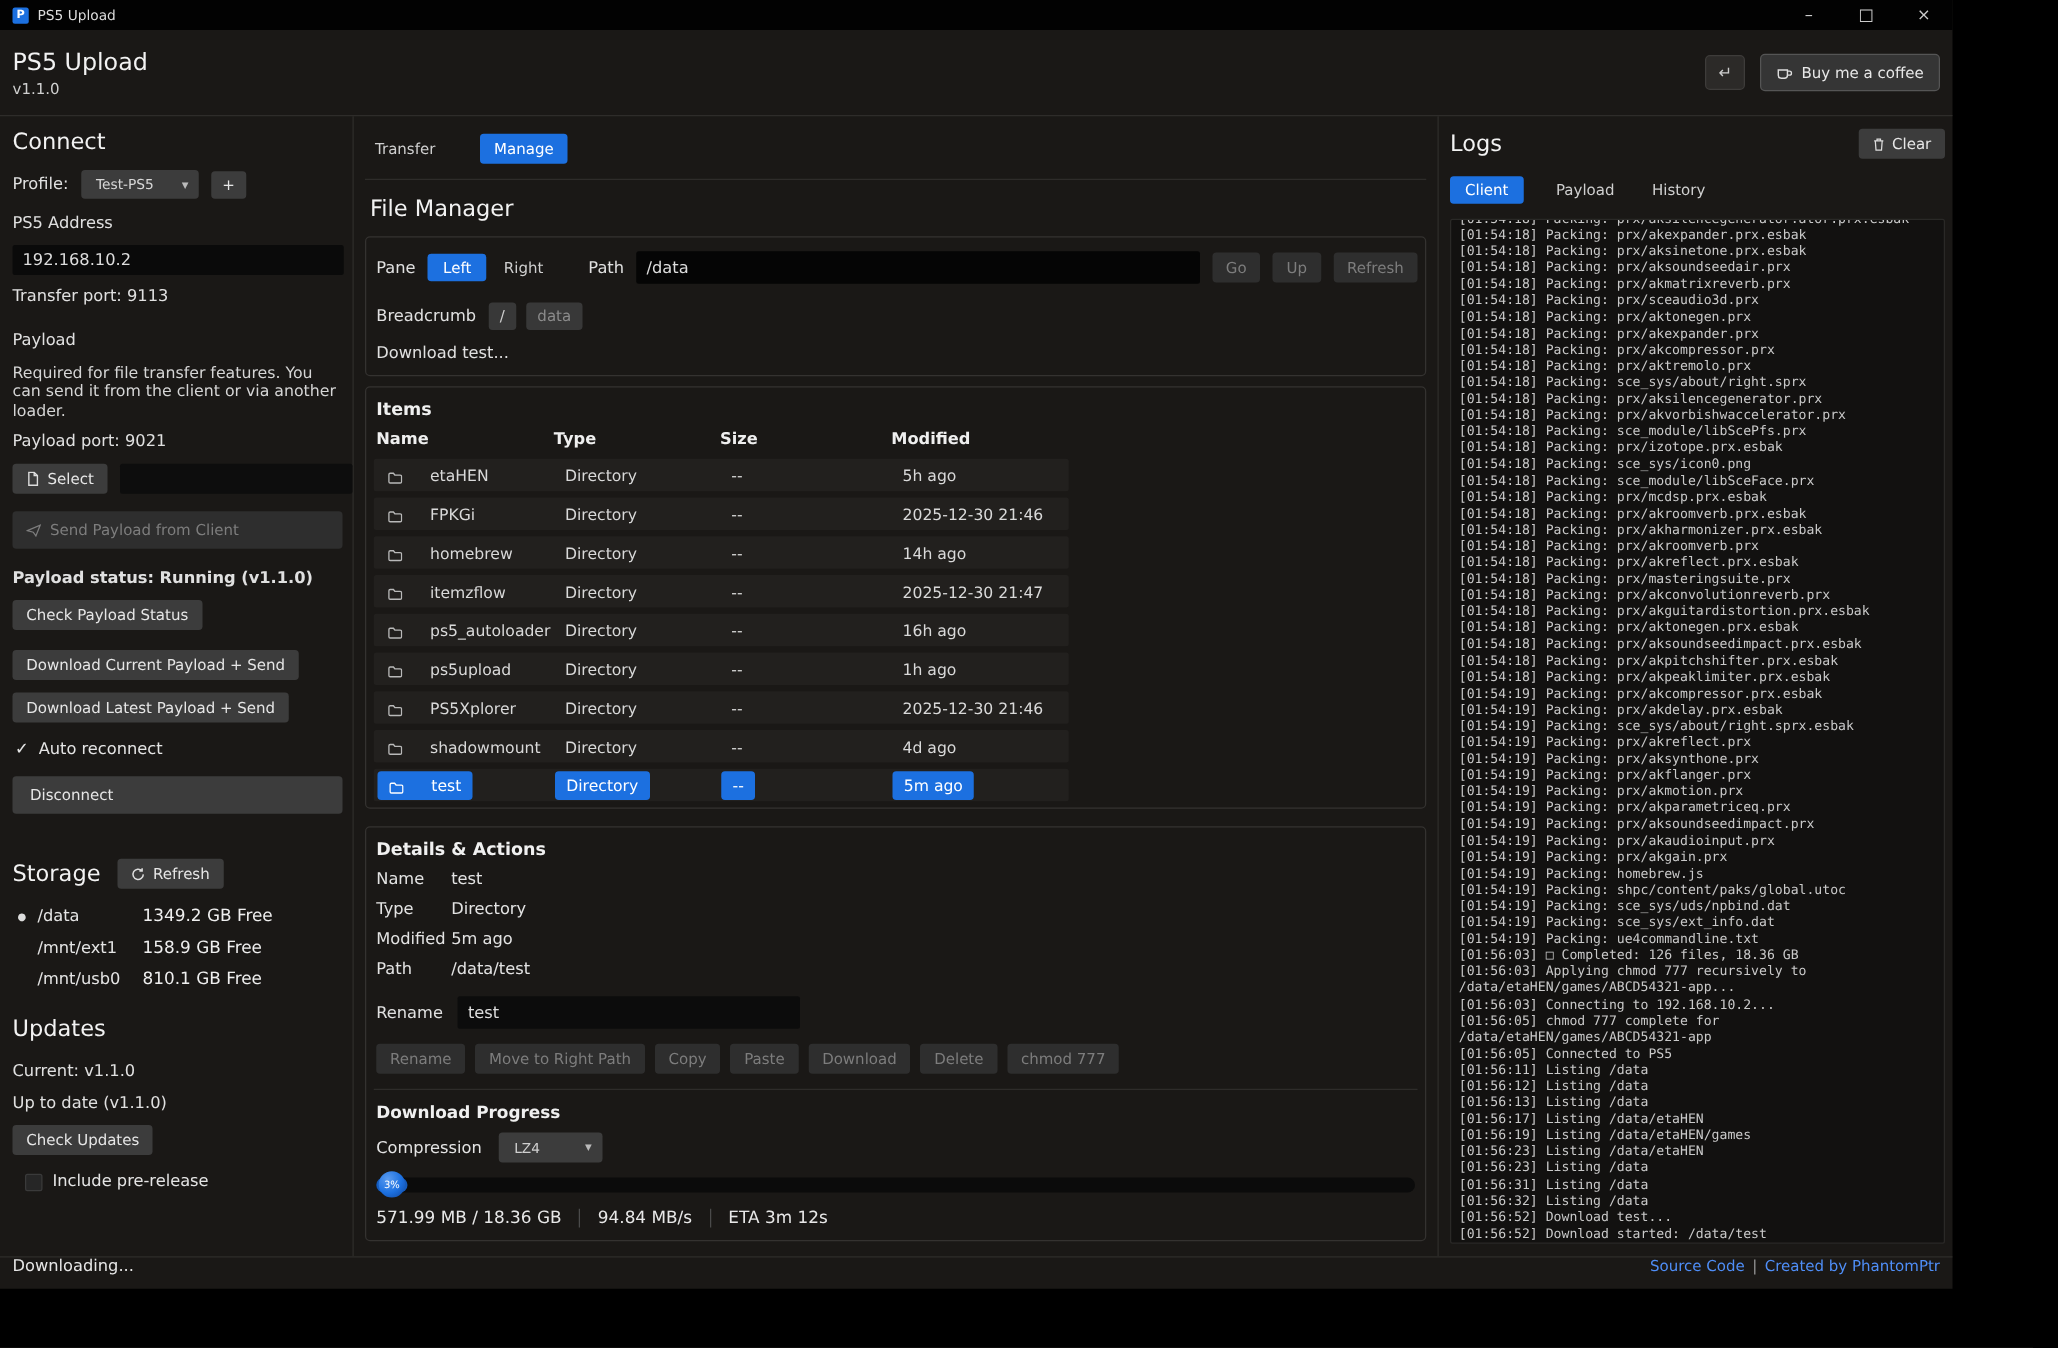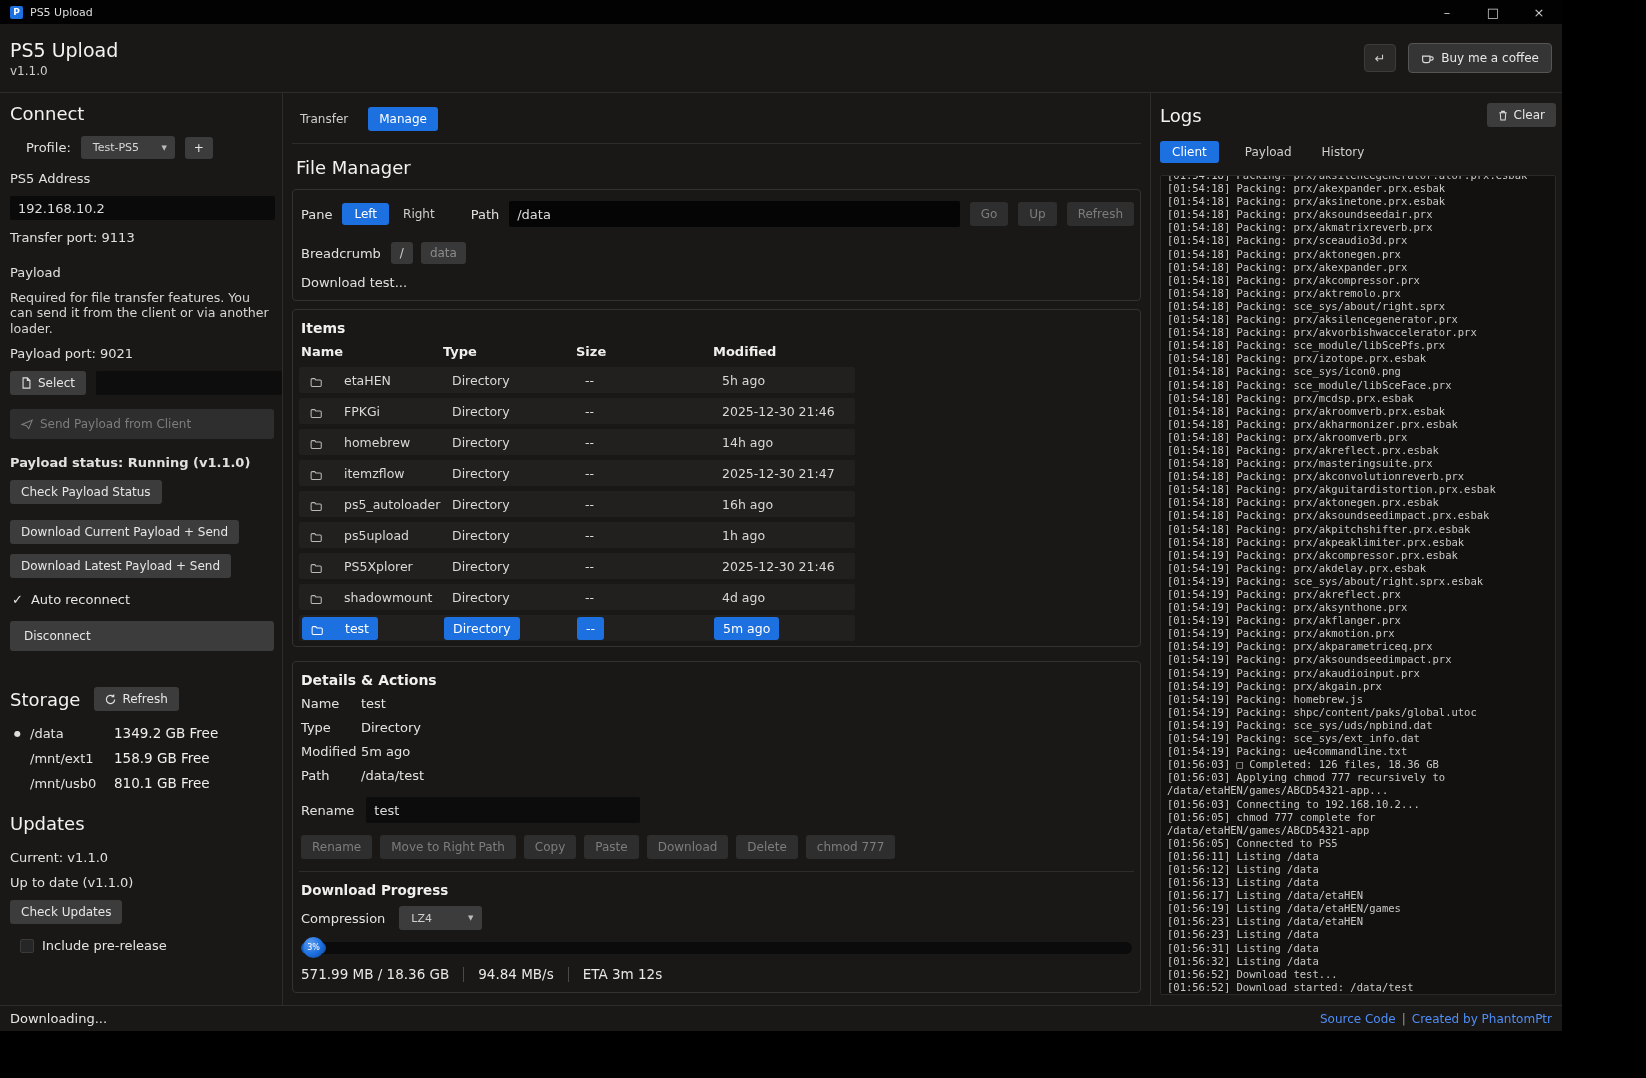--- a/index.html
+++ b/index.html
@@ -36,35 +36,35 @@
   .input{background:#0a0a0a;border:none;border-radius:2px;color:#ddd;font-size:13px;
          padding:2px 8px;font-family:inherit;height:20px}
   .caret{font-size:7px;color:#bbb;margin-left:8px}
   .section-h{font-size:18px;color:#f2f2f2;font-weight:500}
   .divider{height:1px;background:#2e2c2a}
   svg{display:block}
   
   .content{flex:1;display:flex;min-height:0}
   .sidebar{width:283px;flex:0 0 auto;border-right:1px solid #2e2c2a;padding:10px 8px 0 10px;
            box-sizing:border-box;font-size:13px}
-  .sb-row{display:flex;align-items:center;gap:10px;margin:12px 16px}
+  .sb-row{display:flex;align-items:center;gap:10px;margin:12px 0}
   .sb-label{font-size:13px;color:#e0e0e0}
   .profile-dd{background:#3c3c3c;border-radius:3px;height:23px;display:flex;align-items:center;
               padding:0 8px 0 12px;font-size:11px;color:#d8d8d8;width:74px;justify-content:space-between}
   .sb-text{margin:10px 0;color:#e0e0e0}
   .sb-desc{color:#d5d5d5;line-height:1.22;margin:8px 0;font-size:12.6px}
   .checkline{display:flex;align-items:center;gap:8px;margin:14px 2px}
   .stack{display:flex;flex-direction:column;gap:10px}
   .storage-grid{display:grid;grid-template-columns:16px 84px 1fr;row-gap:9px;align-items:center;
                 margin:14px 0 4px 4px;font-size:13px}
   .drive-bullet{font-size:8px;color:#ddd}
   .drive-free{font-size:13.5px;color:#efefef}
   
   .center{flex:1;min-width:0;display:flex;flex-direction:column;padding:0 9px;box-sizing:border-box}
-  .tabsrow{display:flex;align-items:flex-start;gap:16px;padding:14px 4px 12px}
+  .tabsrow{display:flex;align-items:flex-start;gap:32px;padding:14px 4px 12px}
   .fm-title{font-size:18px;color:#f2f2f2;margin:13px 4px 11px;font-weight:500}
   .panel{border:1px solid #343230;border-radius:4px;padding:8px 6px;box-sizing:border-box}
   .toolbar-row{display:flex;align-items:center;gap:10px;padding:3px 0 3px 2px}
   .path-input{width:438px;background:#050505;height:22px}
   .chip{background:#383838;border-radius:3px;padding:4px 9px;font-size:12px;color:#cfcfcf}
   .chip.muted{color:#8b8b8b}
   .toolbar-status{font-size:13px;color:#e0e0e0;padding:8px 2px 2px}
   
   .items-panel{margin-top:8px;height:338px}
   .items-title{font-size:14px;font-weight:600;color:#f0f0f0;margin:2px 0 6px 2px}
@@ -101,21 +101,21 @@
   .logs{width:412px;flex:0 0 auto;border-left:1px solid #2e2c2a;padding:10px 6px 10px 9px;
         box-sizing:border-box;display:flex;flex-direction:column}
   .logs-head{display:flex;align-items:center}
   .clear-btn{margin-left:auto;display:flex;align-items:center;gap:6px}
   .logs-tabs{display:flex;gap:22px;align-items:center;margin:13px 0 11px}
   .console{flex:1;background:#121110;border:1px solid #2a2927;border-radius:2px;padding:0 6px;
            overflow:hidden;font-family:"DejaVu Sans Mono",monospace;font-size:10.5px;
            line-height:13.1px;color:#c9c9c9}
   .console-inner{white-space:pre-wrap;word-break:break-word;margin-top:-7px}
   
-  .statusbar{height:25px;flex:0 0 auto;border-top:1px solid #2e2c2a;display:flex;align-items:center;
+  .statusbar{height:25px;flex:0 0 auto;border-top:1px solid #2e2c2a;display:flex;align-items:flex-start;
              padding:0 10px;font-size:13px;color:#e6e6e6}
   .sb-right{margin-left:auto;font-size:12px;display:flex;gap:6px}
   .link{color:#4f8ef7}
   .sb-sep{color:#999}
 </style>
 </head>
 <body>
 
 <div class="app">
 

